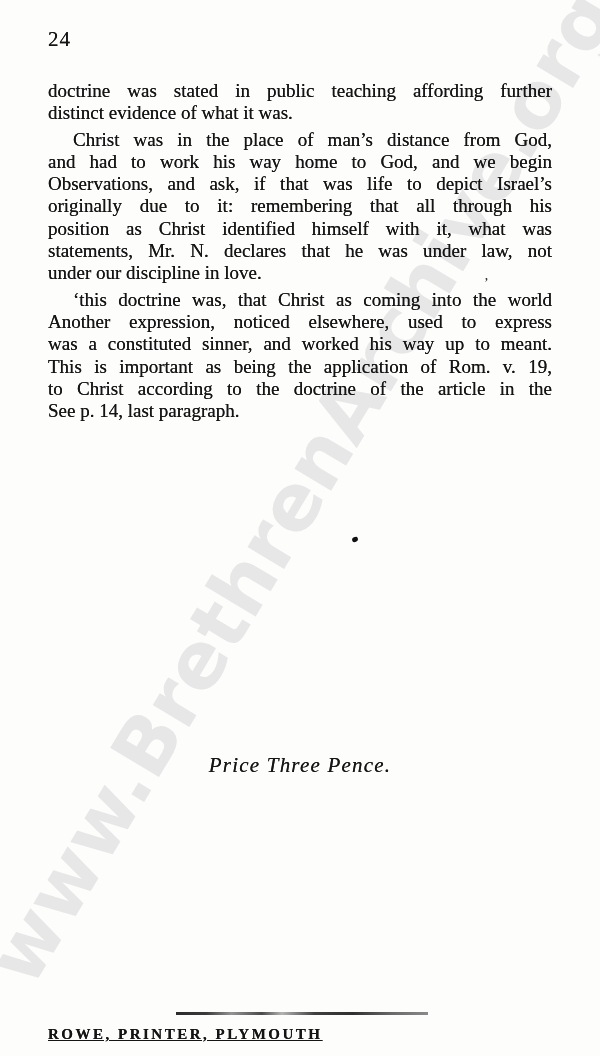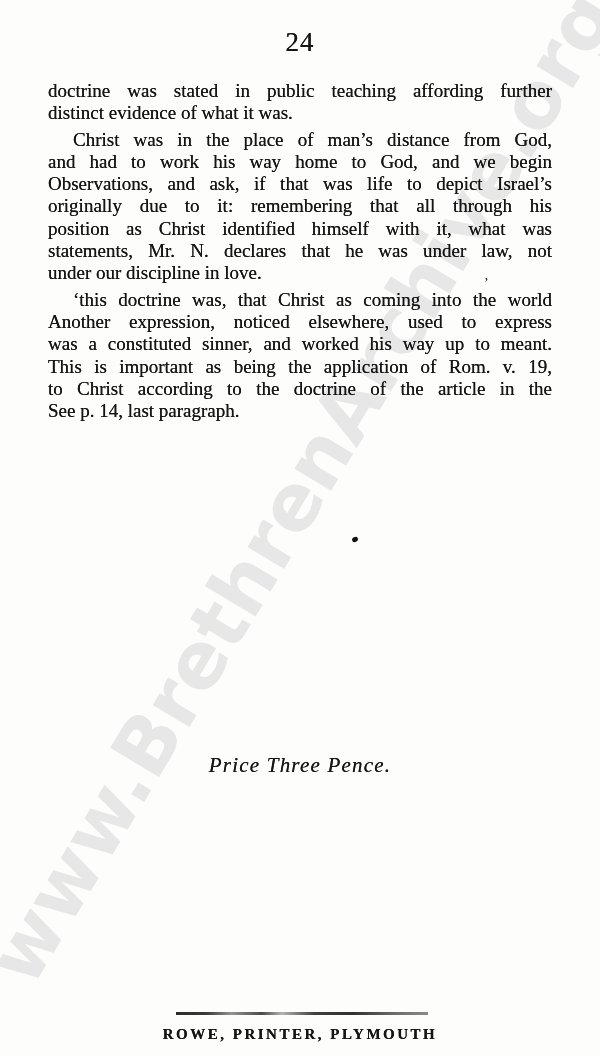--- a/index.html
+++ b/index.html
@@ -26,22 +26,22 @@
     transform: rotate(-59deg);
     letter-spacing: 0;
     z-index: 0;
     user-select: none;
   }
   .page-number {
     position: absolute;
     top: 27px;
     left: 48px;
     width: 504px;
-    text-align: center;
-    font-size: 27px;
+    text-align: left;
+    font-size: 21px;
     letter-spacing: 1px;
     text-shadow: 0 0 0.6px rgba(0,0,0,0.85);
     z-index: 1;
   }
   .body-text {
     position: absolute;
     top: 80px;
     left: 48px;
     width: 504px;
     font-size: 19px;
@@ -95,26 +95,27 @@
       #2c2c2c 0%, #3a3a3a 12%, rgba(60,60,60,0.55) 22%, #4a4a4a 34%,
       rgba(90,90,90,0.45) 42%, #3f3f3f 55%, #2f2f2f 70%,
       #6a6a6a 86%, #8a8a8a 100%);
     z-index: 1;
   }
   .imprint {
     position: absolute;
     top: 1026px;
     left: 48px;
     width: 504px;
-    text-align: center;
+    text-align: left;
     font-size: 15px;
     font-weight: 600;
     letter-spacing: 2.5px;
     text-shadow: 0 0 0.6px rgba(0,0,0,0.85);
     z-index: 1;
+    text-decoration: underline;
   }
 </style>
 </head>
 <body>
 
 <div class="page">
 
   <div class="watermark">www.BrethrenArchive.org</div>
 
   <div class="page-number">24</div>

